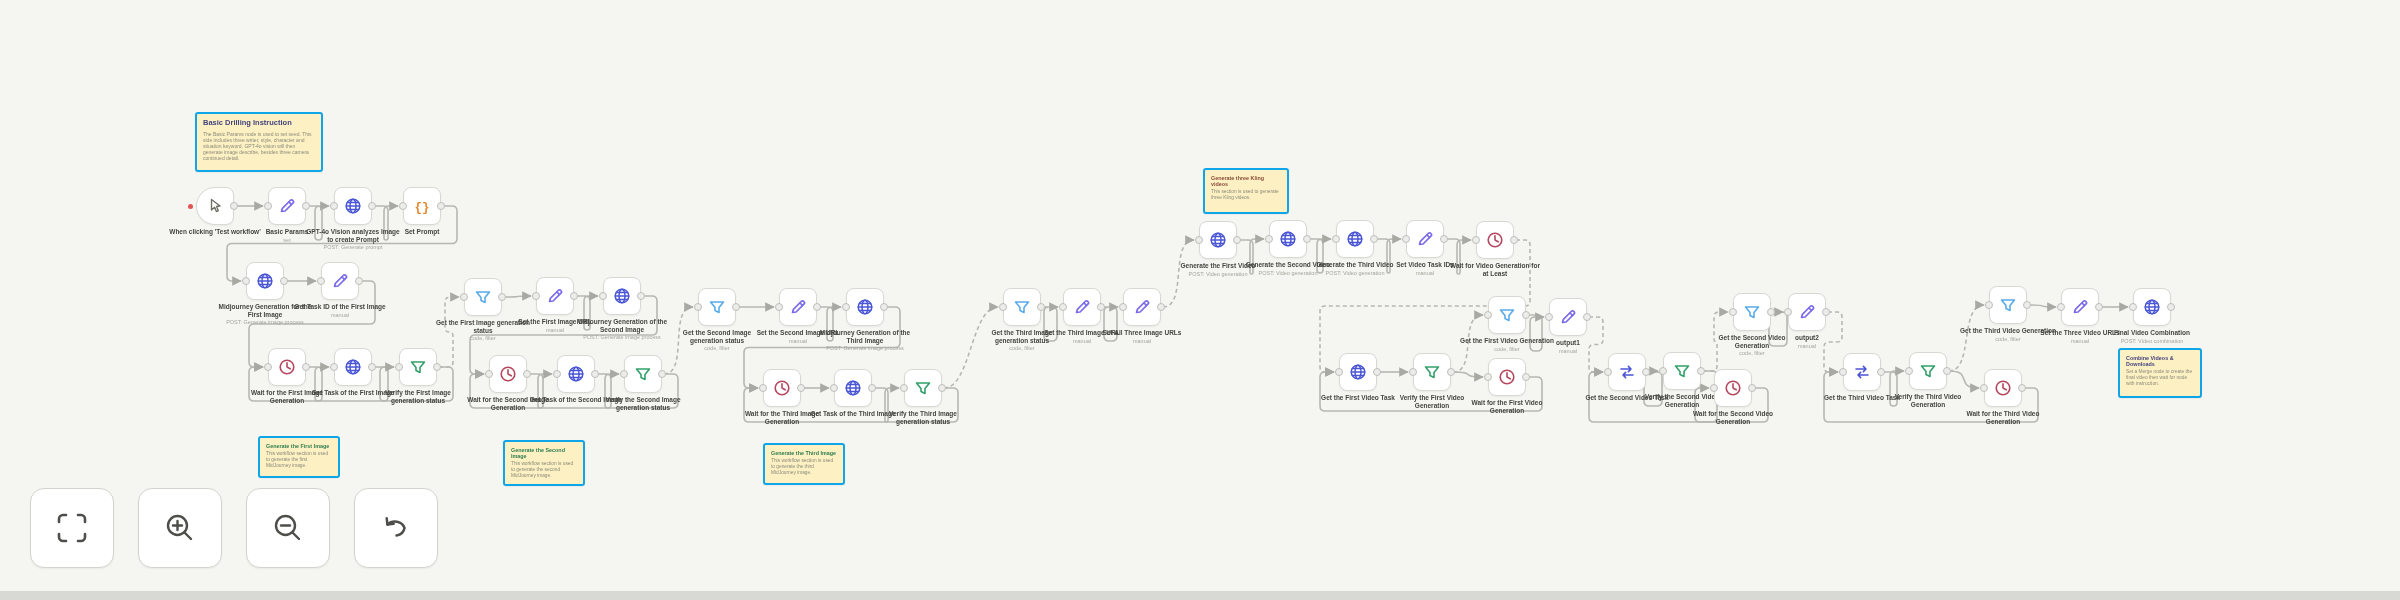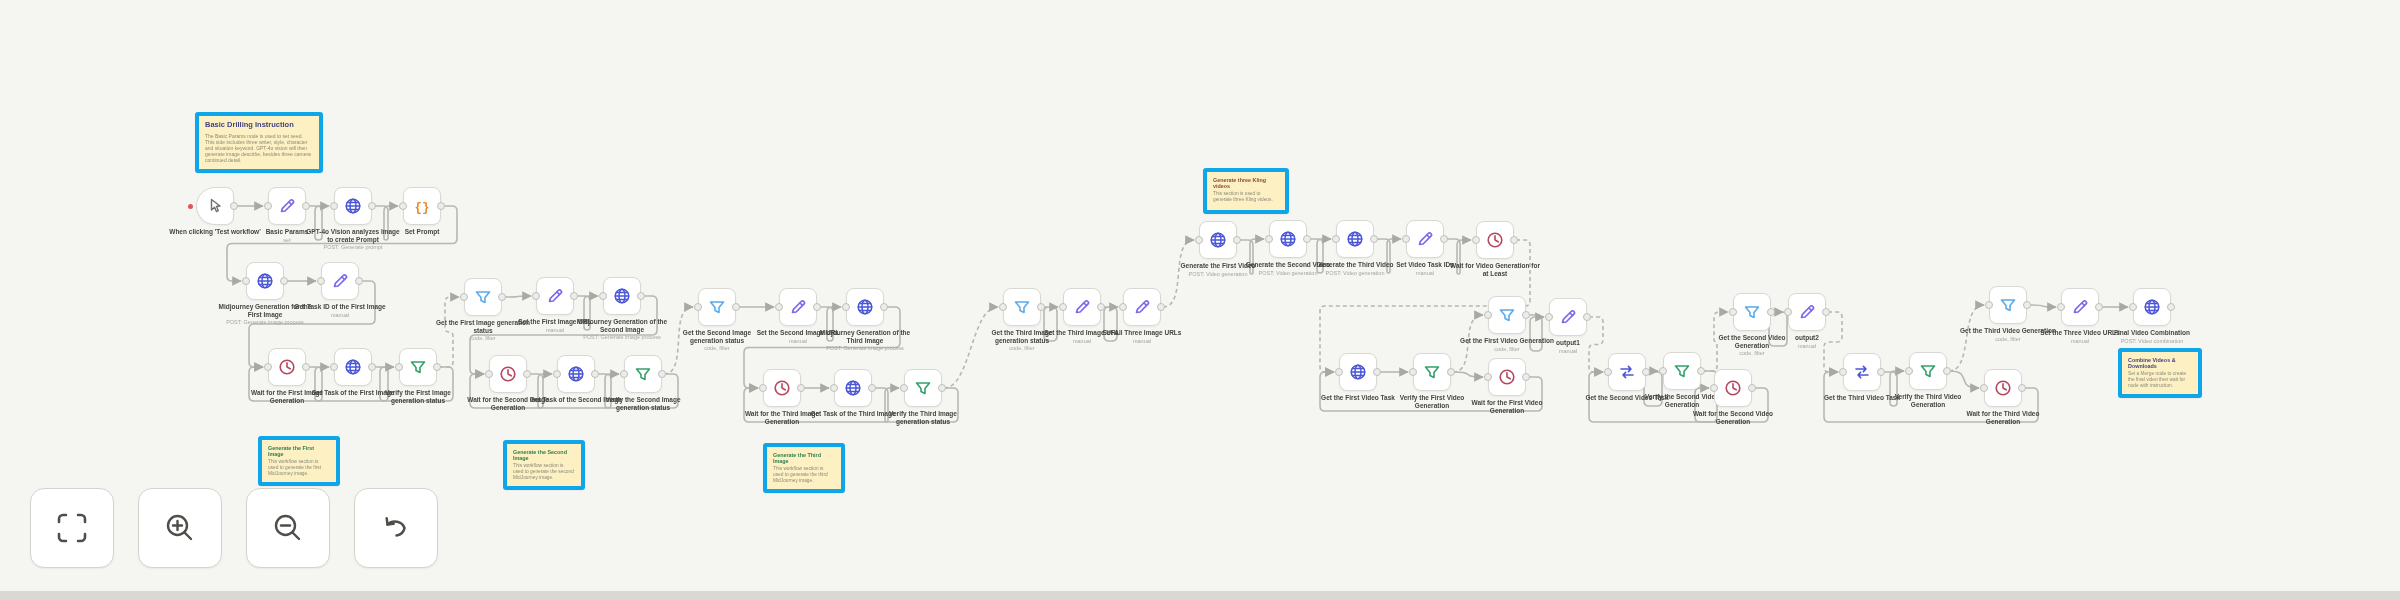--- a/index.html
+++ b/index.html
@@ -26,21 +26,21 @@
     top:50%;transform:translateY(-50%);
   }
   .handle.in{left:-5px;}
   .handle.out{right:-5px;}
   .nlabel{
     position:absolute;width:96px;text-align:center;
     font-size:6.5px;line-height:7.5px;font-weight:bold;color:#454540;
   }
   .nsub{font-size:5.5px;line-height:6.5px;font-weight:normal;color:#a6a69e;margin-top:1px;}
   .sticky{
-    position:absolute;background:#fdf1c3;border:4px solid #0ea5e9;border-radius:3px;
+    position:absolute;background:#fdf1c3;border:2px solid #0ea5e9;border-radius:3px;
     padding:5px 6px;box-sizing:border-box;box-shadow:0 1px 1px rgba(0,0,0,.04);
   }
   .sticky .stitle{font-weight:bold;}
   .sticky .sbody{color:#8b8b7c;}
   .sticky.lg .stitle{font-size:7.5px;line-height:8.5px;margin-bottom:3px;}
   .sticky.lg .sbody{font-size:5px;line-height:6.2px;}
   .sticky.sm .stitle{font-size:5.4px;line-height:6.2px;margin-bottom:2px;}
   .sticky.sm .sbody{font-size:4.8px;line-height:5.8px;}
   .marker-dot{position:absolute;width:5px;height:5px;border-radius:50%;background:#e25555;}
   .controls{position:absolute;display:flex;}

